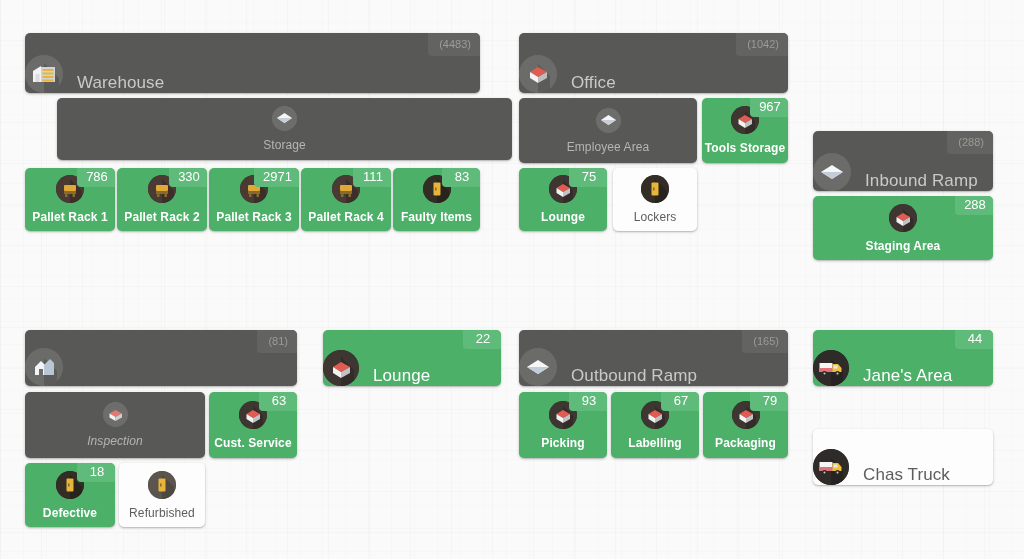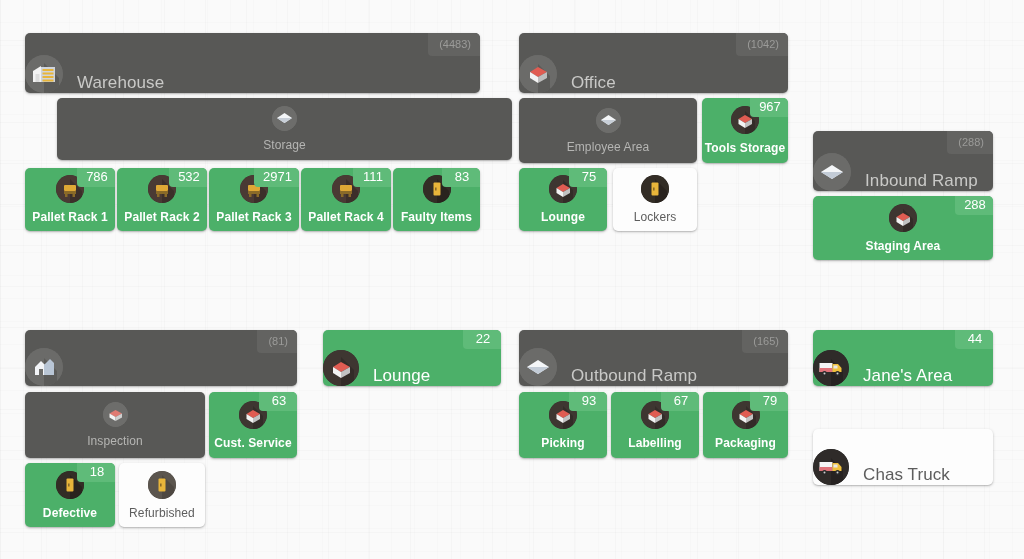--- a/index.html
+++ b/index.html
@@ -163,21 +163,21 @@
           <circle cx="14" cy="14" r="14" fill="#4a3a34"></circle>
           <path d="M14 4 L26 16 L26 28 L14 28 Z" fill="#2d2320" opacity=".5"></path>
           <rect x="8" y="10" width="12" height="6" rx="1" fill="#e0a835"></rect>
           <rect x="8" y="16" width="12" height="3" fill="#8a6a28"></rect>
           <rect x="9" y="19" width="2.5" height="3" fill="#8a6a28"></rect>
           <rect x="16.5" y="19" width="2.5" height="3" fill="#8a6a28"></rect>
         </svg>
       </span>
       <span class="label">Pallet Rack 2</span>
     </div>
-    <span class="badge count">532</span>
+    <span class="badge count">330</span>
   </div>
 
   <div class="card green" style="left:209px; top:168px; width:90px; height:63px;">
     <div class="tile">
       <span class="ic" style="width:28px;height:28px;background:#3e3430;">
         <svg viewBox="0 0 28 28">
           <circle cx="14" cy="14" r="14" fill="#4a3a34"></circle>
           <path d="M14 4 L26 16 L26 28 L14 28 Z" fill="#2d2320" opacity=".5"></path>
           <rect x="8" y="10" width="12" height="6" rx="1" fill="#e0a835"></rect>
           <rect x="8" y="16" width="12" height="3" fill="#8a6a28"></rect>
@@ -336,21 +336,21 @@
           <path d="M19 10 L32 23 L32 38 L19 38 Z" fill="#4c4c4a" opacity=".5"></path>
           <path d="M10 19 L16 13 L22 19 L22 27 L10 27 Z" fill="#f2f4f7"></path>
           <path d="M19 17 L25 11 L29 15 L29 27 L19 27 Z" fill="#b9c6d6"></path>
           <rect x="14" y="21" width="4" height="6" fill="#6b6b69"></rect>
         </svg>
       </span>
     </div>
     <span class="badge total">(81)</span>
   </div>
 
-  <div class="card dark" style="left:25px; top:392px; width:180px; height:66px;">
+  <div class="card dark" style="left:25px; top:392px; width:180px; height:66px;font-style:italic;">
     <div class="tile">
       <span class="ic" style="width:25px;height:25px;background:#6d6d6b;">
         <svg viewBox="0 0 25 25">
           <circle cx="12.5" cy="12.5" r="12.5" fill="#6d6d6b"></circle>
           <path d="M6.5 11.5 L12.5 8 L19 11.5 L12.5 15 Z" fill="#e07a72"></path>
           <path d="M6.5 11.5 L12.5 15 L12.5 19 L6.5 15.5 Z" fill="#f3f3f3"></path>
           <path d="M19 11.5 L12.5 15 L12.5 19 L19 15.5 Z" fill="#cfcfcf"></path>
         </svg>
       </span>
       <span class="label">Inspection</span>

